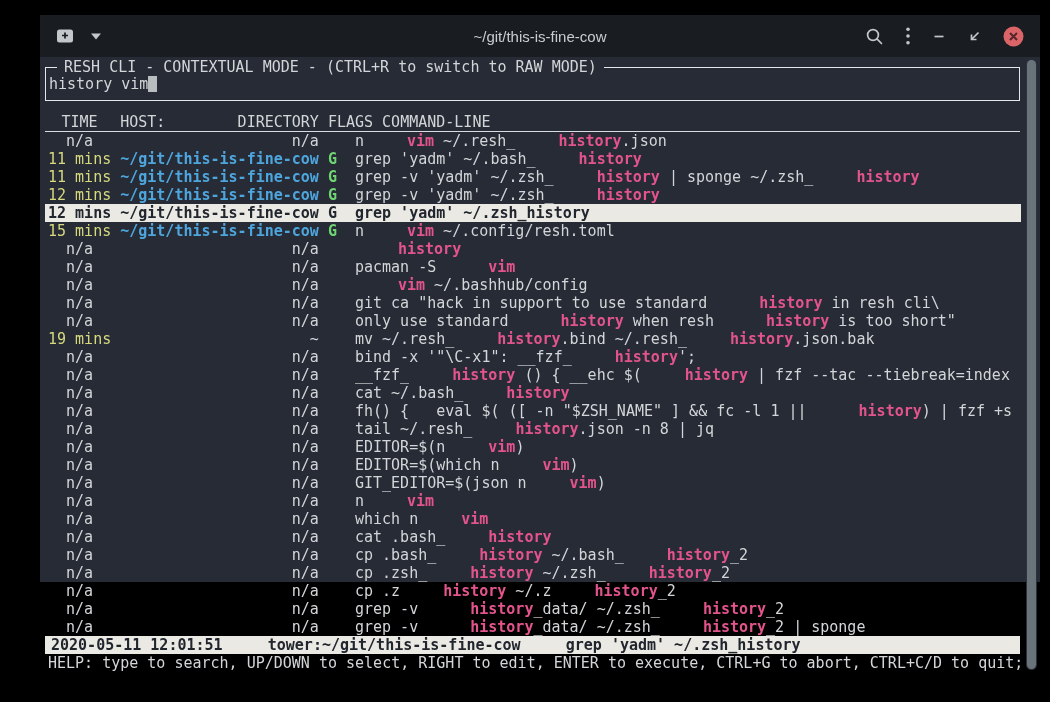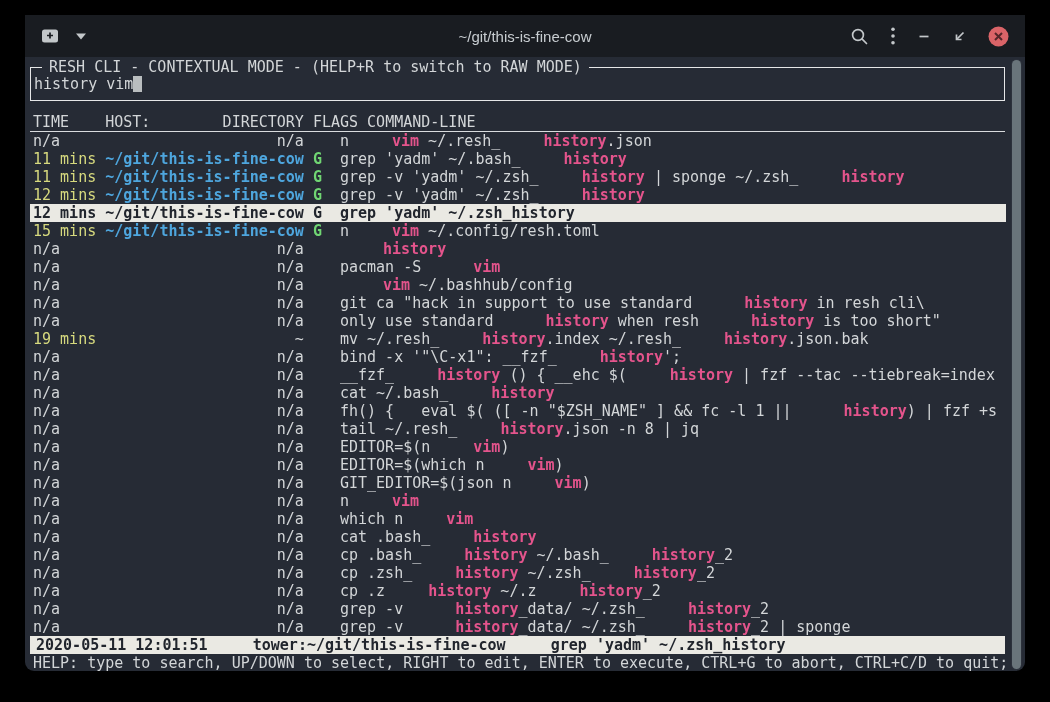--- a/index.html
+++ b/index.html
@@ -1,23 +1,22 @@
 <!DOCTYPE html>
 <html style="--bg: #262b35; --titlebar: #191c21; --fg: #d3d6d8; --yellow: #d6d97e; --blue: #4ea6de; --green: #70d673; --pink: #e4548c; --selbg: #eae9e3; --selfg: #21252d; --border: #e6e7e8; --scroll: #69747a; --close: #da6468; --icon: #c3c7ca;"><head>
 <meta charset="utf-8">
 <style>
   html,body { margin:0; padding:0; }
   body {
     width:1050px; height:702px; background:#000; overflow:hidden; position:relative;
     font-family:"DejaVu Sans Mono", monospace;
   }
   .window {
-    position:absolute; left:25px; top:15px; width:1000px; height:656px;
+    position:absolute; left:40px; top:15px; width:1000px; height:567px;
     background:var(--bg);
-    border-radius:9px;
   }
   
   .titlebar {
     position:relative; height:42px; background:var(--titlebar);
     display:flex; align-items:center; padding:0 16px; box-sizing:border-box;
   }
   .tb-title {
     position:absolute; left:0; right:0; text-align:center;
     color:#c8cdd1; font:15px "Liberation Sans", sans-serif;
   }
@@ -42,21 +41,21 @@
   }
   .query-line { padding:7px 0 0 3px; white-space:pre; }
   .cursor { display:inline-block; width:9px; height:16px; background:#b9bdbf;
             vertical-align:-3px; }
   
   .hdr {
     display:flex; padding-left:3px; height:19px; box-sizing:border-box;
     border-bottom:1px solid #d9dcde; white-space:pre;
   }
   .row { display:flex; padding-left:3px; height:18px; white-space:pre; }
-  .c-time { width:7ch; text-align:left; flex:none; }
+  .c-time { width:7ch; text-align:center; flex:none; }
   .c-dir  { width:22ch; text-align:right; margin-left:1ch; flex:none; }
   .hdr .c-dir { display:flex; justify-content:space-between; text-align:right; }
   .c-flag { width:1ch; margin-left:1ch; flex:none; }
   .c-rest { margin-left:1ch; }
   .c-cmd  { margin-left:2ch; flex:1; overflow:hidden; }
   .time { color:var(--yellow); }
   .dir  { color:var(--blue); font-weight:bold; }
   .flag { color:var(--green); font-weight:bold; }
   .hl   { color:var(--pink); font-weight:bold;padding-left:43px; }
   .row.sel { background:var(--selbg); color:var(--selfg); font-weight:bold; margin-right:-1px; }
@@ -126,21 +125,21 @@
           <circle cx="10.5" cy="10.5" r="10" fill="#da6468"></circle>
           <path d="M7 7 L14 14 M14 7 L7 14" stroke="#542629" stroke-width="2"></path>
         </svg>
       </button>
     </div>
   </div>
 
   <div class="term">
 
     <div class="resh-box">
-      <span class="resh-label">RESH CLI - CONTEXTUAL MODE - (HELP+R to switch to RAW MODE)</span>
+      <span class="resh-label">RESH CLI - CONTEXTUAL MODE - (CTRL+R to switch to RAW MODE)</span>
       <div class="query-line"><span>history vim</span><span class="cursor"></span></div>
     </div>
 
     <div>
       <div class="hdr">
         <span class="c-time">TIME</span>
         <span class="c-dir"><span>HOST:</span><span>DIRECTORY</span></span>
         <span class="c-rest">FLAGS COMMAND-LINE</span>
       </div>
       <div id="rows">
@@ -148,21 +147,21 @@
           <div class="row"><span class="c-time time">11 mins</span><span class="c-dir dir">~/git/this-is-fine-cow</span><span class="c-flag flag">G</span><span class="c-cmd"><span>grep 'yadm' ~/.bash_</span><span class="hl">history</span></span></div>
           <div class="row"><span class="c-time time">11 mins</span><span class="c-dir dir">~/git/this-is-fine-cow</span><span class="c-flag flag">G</span><span class="c-cmd"><span>grep -v 'yadm' ~/.zsh_</span><span class="hl">history</span><span> | sponge ~/.zsh_</span><span class="hl">history</span></span></div>
           <div class="row"><span class="c-time time">12 mins</span><span class="c-dir dir">~/git/this-is-fine-cow</span><span class="c-flag flag">G</span><span class="c-cmd"><span>grep -v 'yadm' ~/.zsh_</span><span class="hl">history</span></span></div>
           <div class="row sel"><span class="c-time time">12 mins</span><span class="c-dir dir">~/git/this-is-fine-cow</span><span class="c-flag flag">G</span><span class="c-cmd"><span>grep 'yadm' ~/.zsh_history</span></span></div>
           <div class="row"><span class="c-time time">15 mins</span><span class="c-dir dir">~/git/this-is-fine-cow</span><span class="c-flag flag">G</span><span class="c-cmd"><span>n</span><span class="hl">vim</span><span> ~/.config/resh.toml</span></span></div>
           <div class="row"><span class="c-time">n/a</span><span class="c-dir">n/a</span><span class="c-flag flag"></span><span class="c-cmd"><span class="hl">history</span></span></div>
           <div class="row"><span class="c-time">n/a</span><span class="c-dir">n/a</span><span class="c-flag flag"></span><span class="c-cmd"><span>pacman -S </span><span class="hl">vim</span></span></div>
           <div class="row"><span class="c-time">n/a</span><span class="c-dir">n/a</span><span class="c-flag flag"></span><span class="c-cmd"><span class="hl">vim</span><span> ~/.bashhub/config</span></span></div>
           <div class="row"><span class="c-time">n/a</span><span class="c-dir">n/a</span><span class="c-flag flag"></span><span class="c-cmd"><span>git ca "hack in support to use standard </span><span class="hl">history</span><span> in resh cli\</span></span></div>
           <div class="row"><span class="c-time">n/a</span><span class="c-dir">n/a</span><span class="c-flag flag"></span><span class="c-cmd"><span>only use standard </span><span class="hl">history</span><span> when resh </span><span class="hl">history</span><span> is too short"</span></span></div>
-          <div class="row"><span class="c-time time">19 mins</span><span class="c-dir">~</span><span class="c-flag flag"></span><span class="c-cmd"><span>mv ~/.resh_</span><span class="hl">history</span><span>.index ~/.resh_</span><span class="hl">history</span><span>.json.bak</span></span></div>
+          <div class="row"><span class="c-time time">19 mins</span><span class="c-dir">~</span><span class="c-flag flag"></span><span class="c-cmd"><span>mv ~/.resh_</span><span class="hl">history</span><span>.bind ~/.resh_</span><span class="hl">history</span><span>.json.bak</span></span></div>
           <div class="row"><span class="c-time">n/a</span><span class="c-dir">n/a</span><span class="c-flag flag"></span><span class="c-cmd"><span>bind -x '"\C-x1": __fzf_</span><span class="hl">history</span><span>';</span></span></div>
           <div class="row"><span class="c-time">n/a</span><span class="c-dir">n/a</span><span class="c-flag flag"></span><span class="c-cmd"><span>__fzf_</span><span class="hl">history</span><span> () { __ehc $(</span><span class="hl">history</span><span> | fzf --tac --tiebreak=index | perl -ne</span></span></div>
           <div class="row"><span class="c-time">n/a</span><span class="c-dir">n/a</span><span class="c-flag flag"></span><span class="c-cmd"><span>cat ~/.bash_</span><span class="hl">history</span></span></div>
           <div class="row"><span class="c-time">n/a</span><span class="c-dir">n/a</span><span class="c-flag flag"></span><span class="c-cmd"><span>fh() {   eval $( ([ -n "$ZSH_NAME" ] &amp;&amp; fc -l 1 || </span><span class="hl">history</span><span>) | fzf +s --tac</span></span></div>
           <div class="row"><span class="c-time">n/a</span><span class="c-dir">n/a</span><span class="c-flag flag"></span><span class="c-cmd"><span>tail ~/.resh_</span><span class="hl">history</span><span>.json -n 8 | jq</span></span></div>
           <div class="row"><span class="c-time">n/a</span><span class="c-dir">n/a</span><span class="c-flag flag"></span><span class="c-cmd"><span>EDITOR=$(n</span><span class="hl">vim</span><span>)</span></span></div>
           <div class="row"><span class="c-time">n/a</span><span class="c-dir">n/a</span><span class="c-flag flag"></span><span class="c-cmd"><span>EDITOR=$(which n</span><span class="hl">vim</span><span>)</span></span></div>
           <div class="row"><span class="c-time">n/a</span><span class="c-dir">n/a</span><span class="c-flag flag"></span><span class="c-cmd"><span>GIT_EDITOR=$(json n</span><span class="hl">vim</span><span>)</span></span></div>
           <div class="row"><span class="c-time">n/a</span><span class="c-dir">n/a</span><span class="c-flag flag"></span><span class="c-cmd"><span>n</span><span class="hl">vim</span></span></div>
           <div class="row"><span class="c-time">n/a</span><span class="c-dir">n/a</span><span class="c-flag flag"></span><span class="c-cmd"><span>which n</span><span class="hl">vim</span></span></div>

